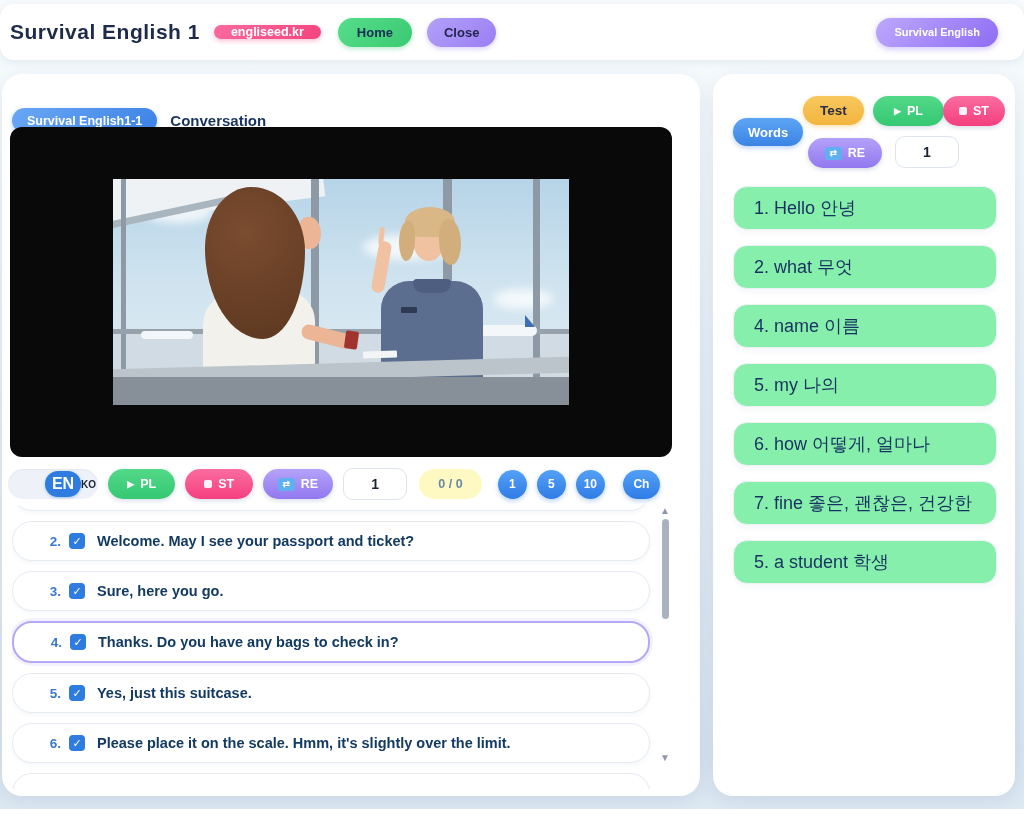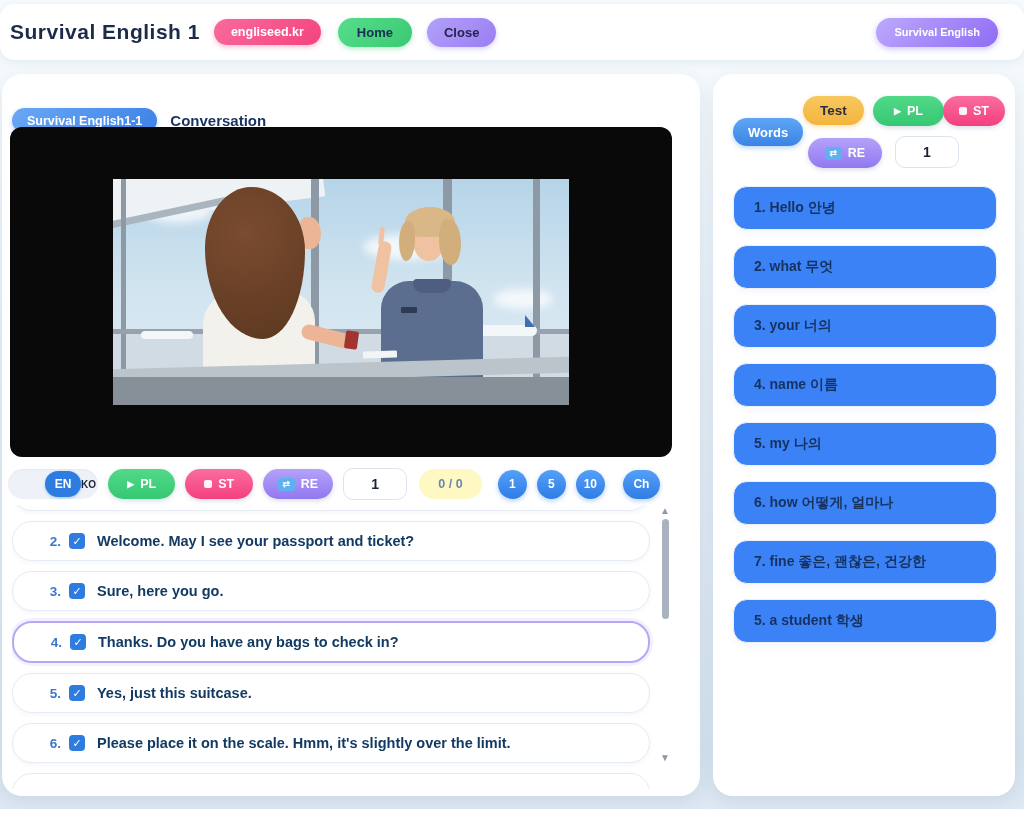--- a/index.html
+++ b/index.html
@@ -13,21 +13,21 @@
 
   
   .app-header{
     position:absolute;left:0;top:4px;width:1024px;height:56px;background:#fff;
     border-radius:14px;box-shadow:0 2px 8px rgba(60,90,130,.10);
     display:flex;align-items:center;padding:0 26px 0 10px;
   }
   .app-title{font-size:21px;font-weight:800;color:#1c2b4a;letter-spacing:.5px;margin-right:14px;}
   .pill{display:inline-flex;align-items:center;justify-content:center;border:none;cursor:pointer;
         border-radius:999px;font-weight:700;white-space:nowrap;}
-  .site-pill{height:26px;padding:4px 17px;font-size:12.5px;color:#fff;
+  .site-pill{height:14px;padding:4px 17px;font-size:12.5px;color:#fff;
         background:linear-gradient(135deg,#f96a9d,#f4447f);box-shadow:0 2px 5px rgba(244,68,127,.35);}
   .home-pill{height:29px;padding:0 19px;font-size:13px;color:#143052;margin-left:17px;
         background:linear-gradient(135deg,#55dd8b,#3cc973);box-shadow:0 2px 5px rgba(60,201,115,.35);}
   .close-pill{height:29px;padding:0 17px;font-size:13px;color:#23254d;margin-left:15px;
         background:linear-gradient(135deg,#b2a0f8,#9a7ef3);box-shadow:0 2px 5px rgba(148,120,242,.35);}
   .course-pill{height:29px;padding:0 18px;font-size:11px;color:#fff;margin-left:auto;
         background:linear-gradient(135deg,#bca9fc,#8f6cf4);box-shadow:0 2px 6px rgba(143,108,244,.40);}
 
   
   .left-panel{position:absolute;left:2px;top:74px;width:698px;height:722px;background:#fff;
@@ -72,21 +72,21 @@
   .hair-blonde2{left:326px;top:40px;width:22px;height:46px;background:#d2ae7c;border-radius:40% 60% 50% 60%;}
   .hair-blonde3{left:286px;top:42px;width:16px;height:40px;background:#d2ae7c;border-radius:60% 40% 60% 50%;}
   .arm-raised{left:262px;top:62px;width:13px;height:52px;background:#f0c2a2;border-radius:7px;transform:rotate(10deg);}
   .finger{left:266px;top:48px;width:5px;height:18px;background:#f0c2a2;border-radius:3px;transform:rotate(6deg);}
   .paper{left:250px;top:172px;width:34px;height:7px;background:#f2f4f6;border-radius:1px;transform:rotate(-2deg);}
 
   
   .controls-row{position:absolute;left:6px;top:394px;width:652px;height:32px;display:flex;align-items:center;gap:10px;}
   .lang-toggle{display:flex;align-items:center;background:#eef2f8;border-radius:999px;height:30px;padding:2px;width:90px;
         box-shadow:inset 0 1px 2px rgba(30,60,100,.05);cursor:pointer;}
-  .lang-en{background:#2e7ce0;color:#fff;font-weight:800;font-size:12px;height:26px;width:44px;border-radius:999px;
+  .lang-en{background:#2e7ce0;color:#fff;font-weight:800;font-size:16px;height:26px;width:44px;border-radius:999px;
         display:flex;align-items:center;justify-content:center;box-shadow:0 1px 3px rgba(46,124,224,.4);margin-left:35px;}
   .lang-ko{color:#1b2233;font-weight:800;font-size:10px;flex:1;text-align:center;}
   .ctl-btn{height:30px;font-size:12.5px;color:#fff;gap:6px;box-shadow:0 2px 5px rgba(40,80,140,.18);}
   .btn-pl{width:71px;background:linear-gradient(180deg,#52d988,#35c873);}
   .btn-st{width:71px;background:linear-gradient(180deg,#fa6d9e,#f43f7f);}
   .btn-re{width:74px;background:linear-gradient(180deg,#b4a2f9,#9278f0);}
   .play-glyph{font-size:9px;line-height:1;}
   .stop-glyph{display:inline-block;width:8px;height:8px;background:rgba(255,255,255,.92);border-radius:2px;}
   .re-badge{display:inline-flex;align-items:center;justify-content:center;width:17px;height:13px;border-radius:3px;
         background:#5fb0f0;font-size:9px;color:#fff;line-height:1;}
@@ -123,23 +123,23 @@
   .words-pill{position:absolute;left:20px;top:44px;height:28px;padding:4px 15px;font-size:13px;color:#fff;
         background:linear-gradient(180deg,#5ea6f4,#3a83e4);box-shadow:0 2px 5px rgba(58,131,228,.35);}
   .test-pill{position:absolute;left:90px;top:22px;height:29px;padding:0 17px;font-size:13.5px;color:#2b2d42;
         background:linear-gradient(180deg,#f8c85e,#f3b43e);box-shadow:0 2px 5px rgba(243,180,62,.4);}
   .rp-pl{position:absolute;left:160px;top:22px;}
   .rp-st{position:absolute;left:230px;top:22px;width:62px;}
   .rp-re{position:absolute;left:95px;top:64px;}
   .rp-input{position:absolute;left:182px;top:62px;}
 
   .word-list{position:absolute;left:20px;top:112px;width:264px;display:flex;flex-direction:column;gap:15px;}
-  .word-item{height:44px;border:1.5px solid #eef1f6;border-radius:14px;background:#3b82f6;
+  .word-item{height:44px;border:1.5px solid #eef1f6;border-radius:14px;background:#86efac;
         box-shadow:0 3px 6px rgba(40,70,110,.05);display:flex;align-items:center;padding:0 20px;
-        font-size:14px;font-weight:700;color:#17325f;cursor:pointer;white-space:nowrap;}
+        font-size:18px;font-weight:400;color:#17325f;cursor:pointer;white-space:nowrap;}
 </style>
 </head>
 <body>
 
 <div class="app-header">
   <span class="app-title">Survival English 1</span>
   <button class="pill site-pill">engliseed.kr</button>
   <button class="pill home-pill">Home</button>
   <button class="pill close-pill">Close</button>
   <button class="pill course-pill">Survival English</button>
@@ -274,21 +274,20 @@
     <button class="pill ctl-btn btn-re rp-re">
       <span class="re-badge">⇄</span>
       <span>RE</span>
     </button>
     <input class="num-input rp-input" value="1" style="">
   </div>
 
   <div class="word-list">
     <div class="word-item">1. Hello 안녕</div>
     <div class="word-item">2. what 무엇</div>
-    <div class="word-item">3. your 너의</div>
     <div class="word-item">4. name 이름</div>
     <div class="word-item">5. my 나의</div>
     <div class="word-item">6. how 어떻게, 얼마나</div>
     <div class="word-item">7. fine 좋은, 괜찮은, 건강한</div>
     <div class="word-item">5. a student 학생</div>
   </div>
 </div>
 
 <div class="bottom-strip"></div>
 

